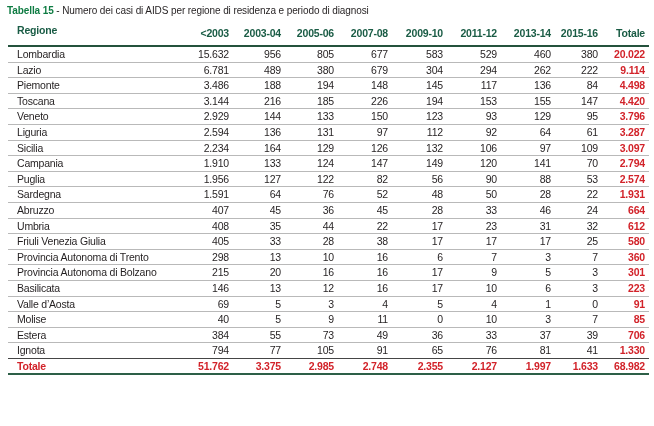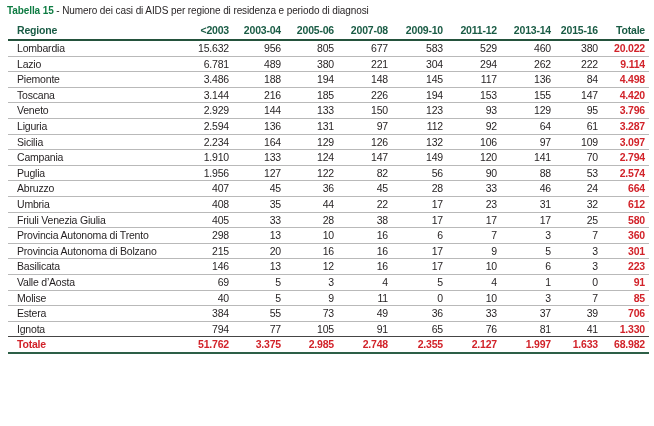--- a/index.html
+++ b/index.html
@@ -31,21 +31,21 @@
   }
   th{
     color:var(--header-green);font-weight:bold;
     text-align:right;vertical-align:middle;
     height:16px;line-height:15px;
     padding:0 4px 1px 0;
     border-bottom:2px solid var(--header-line);
     letter-spacing:-0.2px;
     overflow:hidden;white-space:nowrap;
   }
-  th.col-region{text-align:left;padding:0 0 1px 9px;}
+  th.col-region{text-align:left;padding:0 0 7px 9px;}
   td{
     height:14.6px;line-height:14.6px;
     padding:0 4px 0 0;
     text-align:right;vertical-align:middle;
     white-space:nowrap;overflow:hidden;
     letter-spacing:-0.2px;
   }
   td.region{text-align:left;padding:0 0 0 9px;}
   td.tot{color:var(--total-red);font-weight:bold;}
   tr.data td{border-top:1px solid var(--row-line);}
@@ -102,21 +102,21 @@
           <td class="num">529</td>
           <td class="num">460</td>
           <td class="num">380</td>
           <td class="tot">20.022</td>
         </tr>
         <tr class="data">
           <td class="region">Lazio</td>
           <td class="num">6.781</td>
           <td class="num">489</td>
           <td class="num">380</td>
-          <td class="num">221</td>
+          <td class="num">679</td>
           <td class="num">304</td>
           <td class="num">294</td>
           <td class="num">262</td>
           <td class="num">222</td>
           <td class="tot">9.114</td>
         </tr>
         <tr class="data">
           <td class="region">Piemonte</td>
           <td class="num">3.486</td>
           <td class="num">188</td>
@@ -192,20 +192,32 @@
           <td class="region">Puglia</td>
           <td class="num">1.956</td>
           <td class="num">127</td>
           <td class="num">122</td>
           <td class="num">82</td>
           <td class="num">56</td>
           <td class="num">90</td>
           <td class="num">88</td>
           <td class="num">53</td>
           <td class="tot">2.574</td>
+        </tr>
+        <tr class="data">
+          <td class="region">Sardegna</td>
+          <td class="num">1.591</td>
+          <td class="num">64</td>
+          <td class="num">76</td>
+          <td class="num">52</td>
+          <td class="num">48</td>
+          <td class="num">50</td>
+          <td class="num">28</td>
+          <td class="num">22</td>
+          <td class="tot">1.931</td>
         </tr>
         <tr class="data">
           <td class="region">Abruzzo</td>
           <td class="num">407</td>
           <td class="num">45</td>
           <td class="num">36</td>
           <td class="num">45</td>
           <td class="num">28</td>
           <td class="num">33</td>
           <td class="num">46</td>

